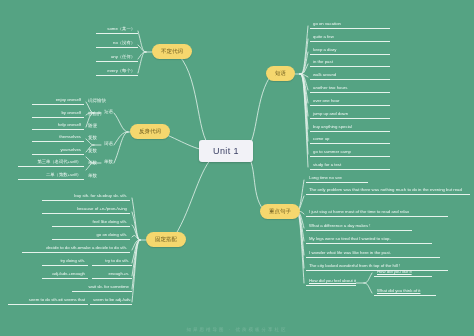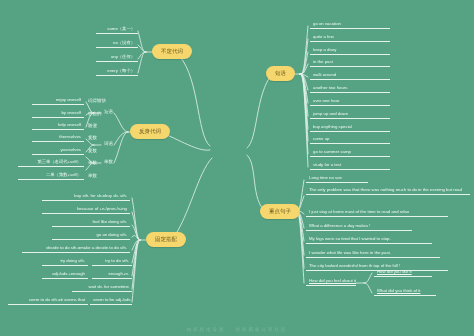--- a/index.html
+++ b/index.html
@@ -128,20 +128,21 @@
       <path d="M140,240 C136,240 136,228 132,225"></path>
       <path d="M140,240 C136,240 136,232 132,237"></path>
       <path d="M140,240 C136,240 136,242 132,250"></path>
       <path d="M140,240 C136,240 136,248 132,263"></path>
       <path d="M140,240 C136,240 136,252 132,276"></path>
       <path d="M140,240 C136,240 136,258 132,289"></path>
       <path d="M140,240 C136,240 136,264 132,302"></path>
     </g>
   </svg>
 
+  <div class="node root" style="left:199px;top:140px;">Unit 1</div>
 
   <div class="node cat" style="left:266px;top:66px;">短语</div>
   <div class="node leaf right" style="left:310px;top:21px;width:80px;">go on vacation</div>
   <div class="node leaf right" style="left:310px;top:34px;width:80px;">quite a few</div>
   <div class="node leaf right" style="left:310px;top:47px;width:80px;">keep a diary</div>
   <div class="node leaf right" style="left:310px;top:59px;width:80px;">in the past</div>
   <div class="node leaf right" style="left:310px;top:72px;width:80px;">walk around</div>
   <div class="node leaf right" style="left:310px;top:85px;width:80px;">another two hours</div>
   <div class="node leaf right" style="left:310px;top:98px;width:80px;">over one hour</div>
   <div class="node leaf right" style="left:310px;top:111px;width:80px;">jump up and down</div>

